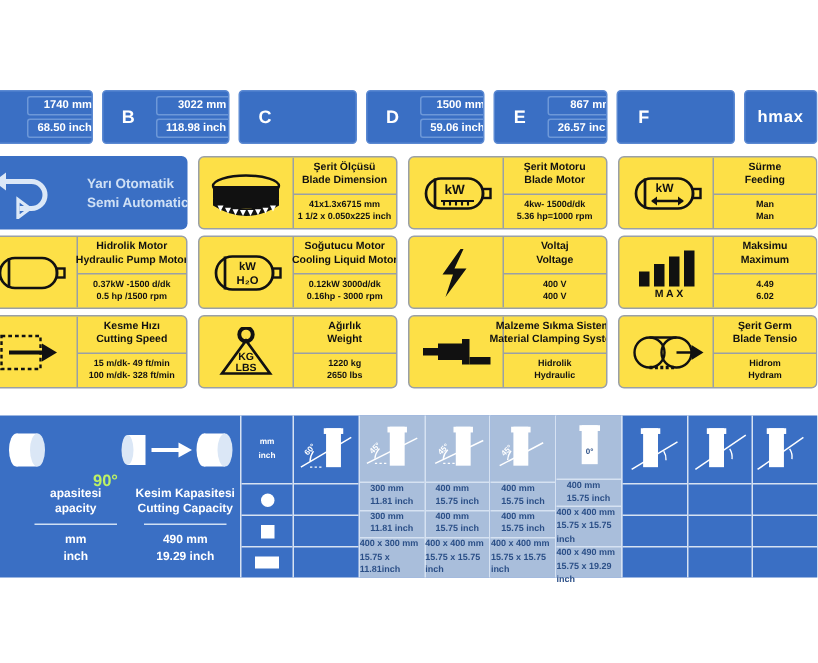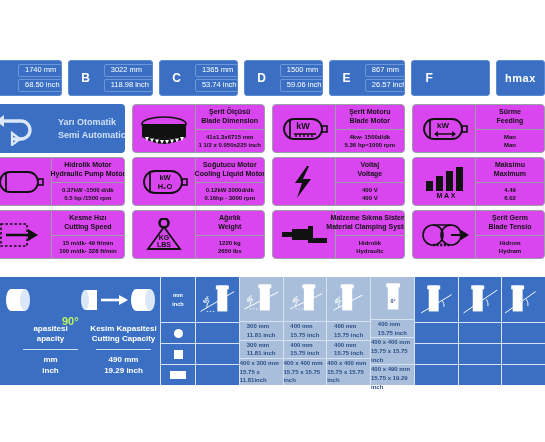--- a/index.html
+++ b/index.html
@@ -16,30 +16,31 @@
     display:flex;align-items:stretch;background:#3a6fc4;border-radius:3px;
     border:1px solid #5b89d2;overflow:hidden;
   }
   .dim-letter{
     display:flex;align-items:center;justify-content:center;
     color:#fff;font-weight:bold;font-size:12px;width:34px;flex:none;letter-spacing:.5px;
   }
   .dim-letter.wide{width:46px;font-size:11px;text-align:right;}
   .dim-vals{display:flex;flex-direction:column;justify-content:center;padding:0 1px;}
   .dim-val{
-    color:#fff;font-size:7.5px;text-align:left;line-height:1.45;
+    color:#fff;font-size:7.5px;text-align:right;line-height:1.45;
     border:1px solid #6d98d8;border-radius:2px;margin:1px 0;padding:0 6px;
     white-space:nowrap;
+    font-weight:bold;
   }
 
   
   .spec-grid{position:absolute;left:0;top:104px;width:545px;}
   .spec-row{display:flex;gap:7px;margin-bottom:4px;}
   .spec-card{
-    display:flex;border:1px solid #9aa0a6;border-radius:4px;background:#d946ef;
+    display:flex;border:1px solid #9aa0a6;border-radius:4px;background:#fde047;
     height:49px;overflow:hidden;box-sizing:border-box;
   }
   .spec-icon{
     width:62px;flex:none;display:flex;align-items:center;justify-content:center;
     border-right:1px solid #9aa0a6;
   }
   .spec-text{flex:1;display:flex;flex-direction:column;min-width:0;}
   .spec-title{
     flex:0 0 50%;display:flex;flex-direction:column;align-items:center;justify-content:center;
     border-bottom:1px solid #9aa0a6;padding:0 3px;
@@ -117,24 +118,20 @@
     <div class="dim-cell" style="width:107px;">
       <div class="dim-letter">B</div>
       <div class="dim-vals">
         <div class="dim-val">3022 mm</div>
         <div class="dim-val">118.98 inch</div>
       </div>
     </div>
 
     <div class="dim-cell" style="width:99px;">
       <div class="dim-letter">C</div>
-      <div class="dim-vals">
-        <div class="dim-val">1365 mm</div>
-        <div class="dim-val">53.74 inch</div>
-      </div>
     </div>
 
     <div class="dim-cell" style="width:99px;">
       <div class="dim-letter">D</div>
       <div class="dim-vals">
         <div class="dim-val">1500 mm</div>
         <div class="dim-val">59.06 inch</div>
       </div>
     </div>
 

